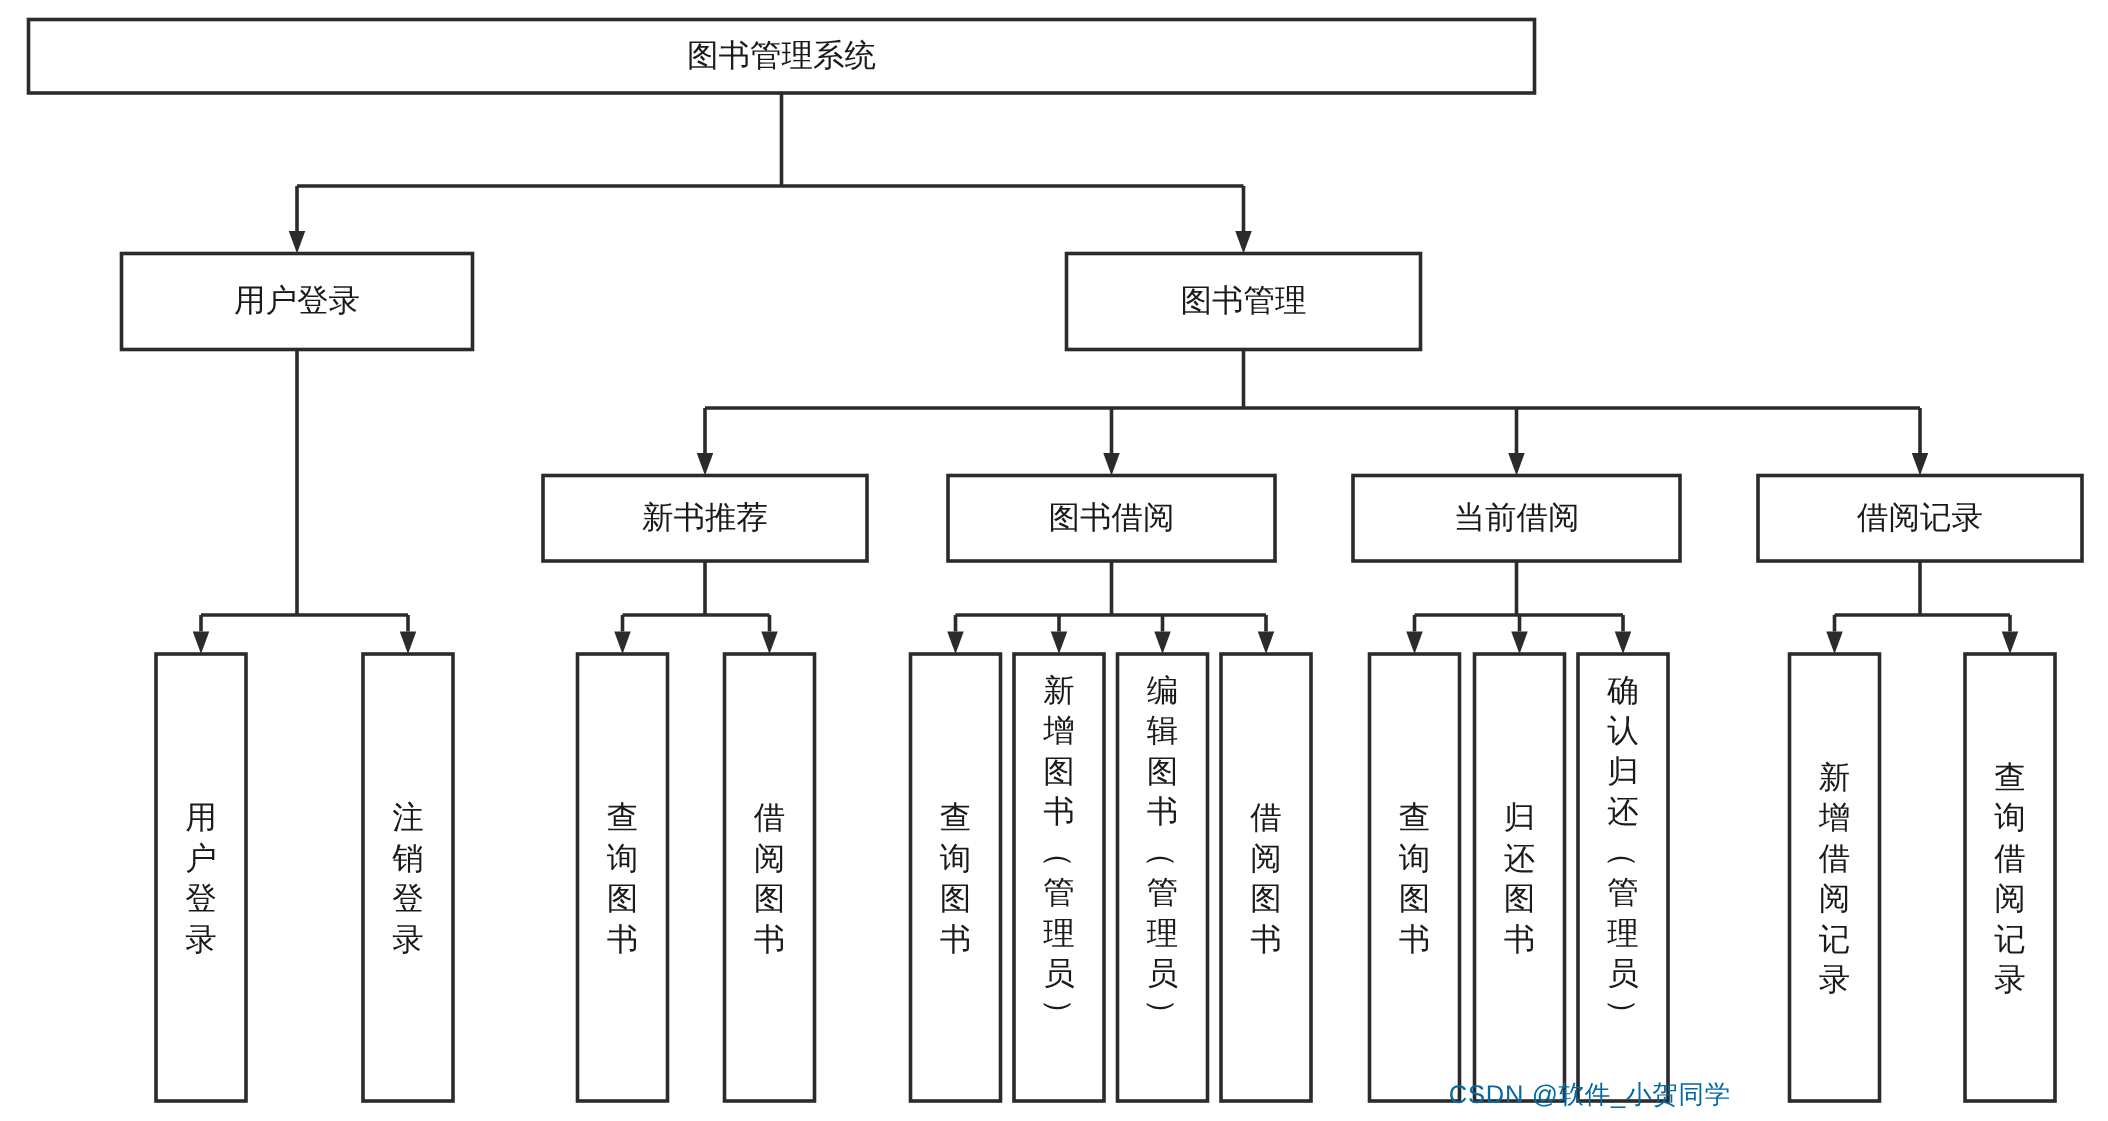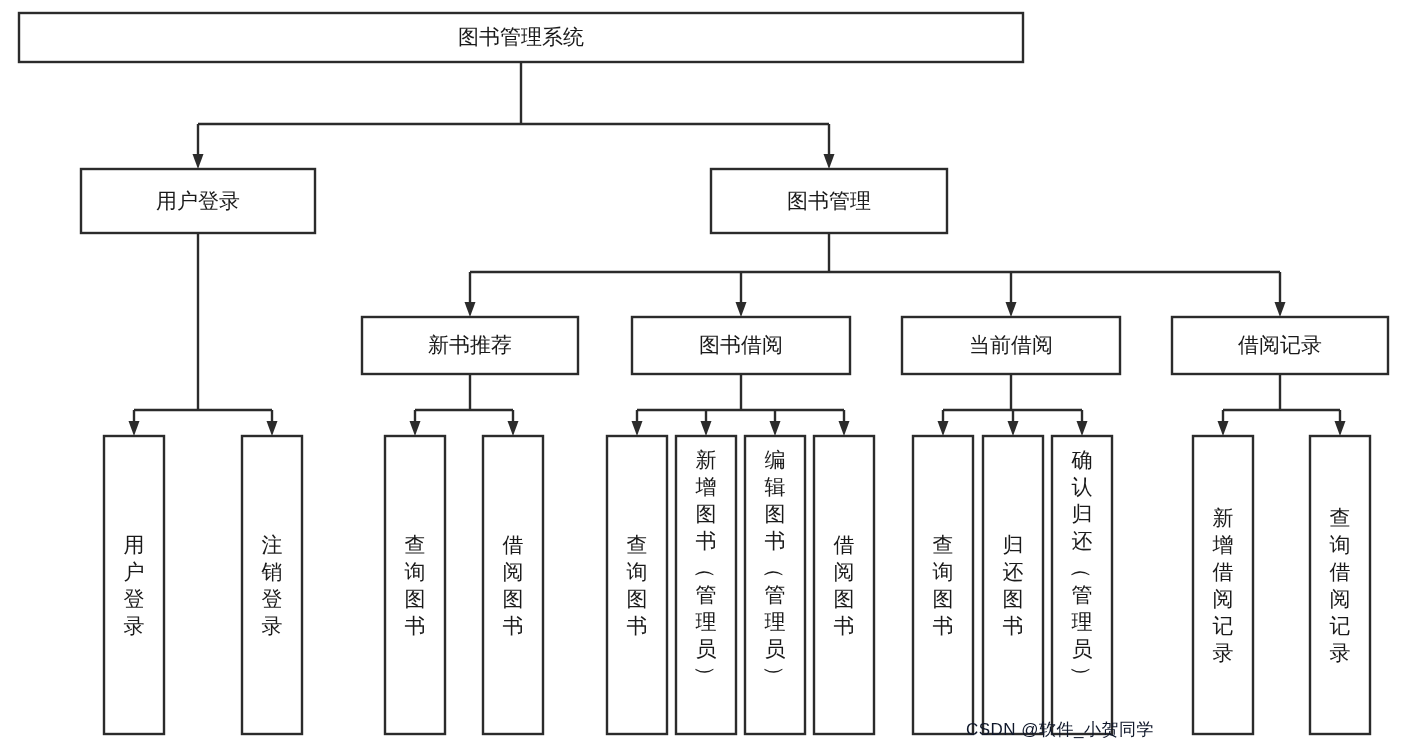--- a/index.html
+++ b/index.html
@@ -54,21 +54,21 @@
     font-size: 21px;
     fill: #1a1a1a;
     text-anchor: middle;
   }
   .watermark {
     position: absolute;
     right: 12px;
     bottom: 6px;
     font-family: "Liberation Sans", "DejaVu Sans", sans-serif;
     font-size: 17px;
-    color: #0f172a;
+    color: #0369a1;
     white-space: nowrap;
     letter-spacing: 0.5px;
     user-select: none;
   }
 </style>
 </head>
 <body>
 
 <div id="diagram-root">
   <svg class="diagram" id="diagram-svg" viewBox="0 0 1405 747">

